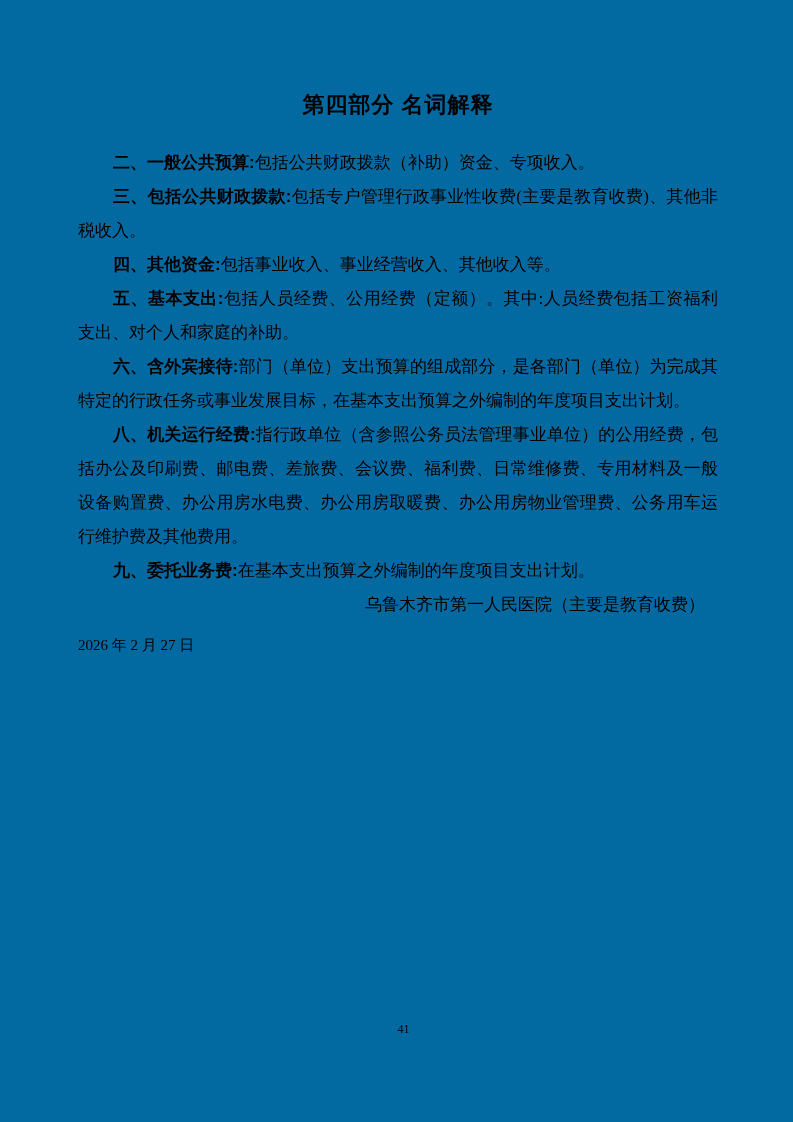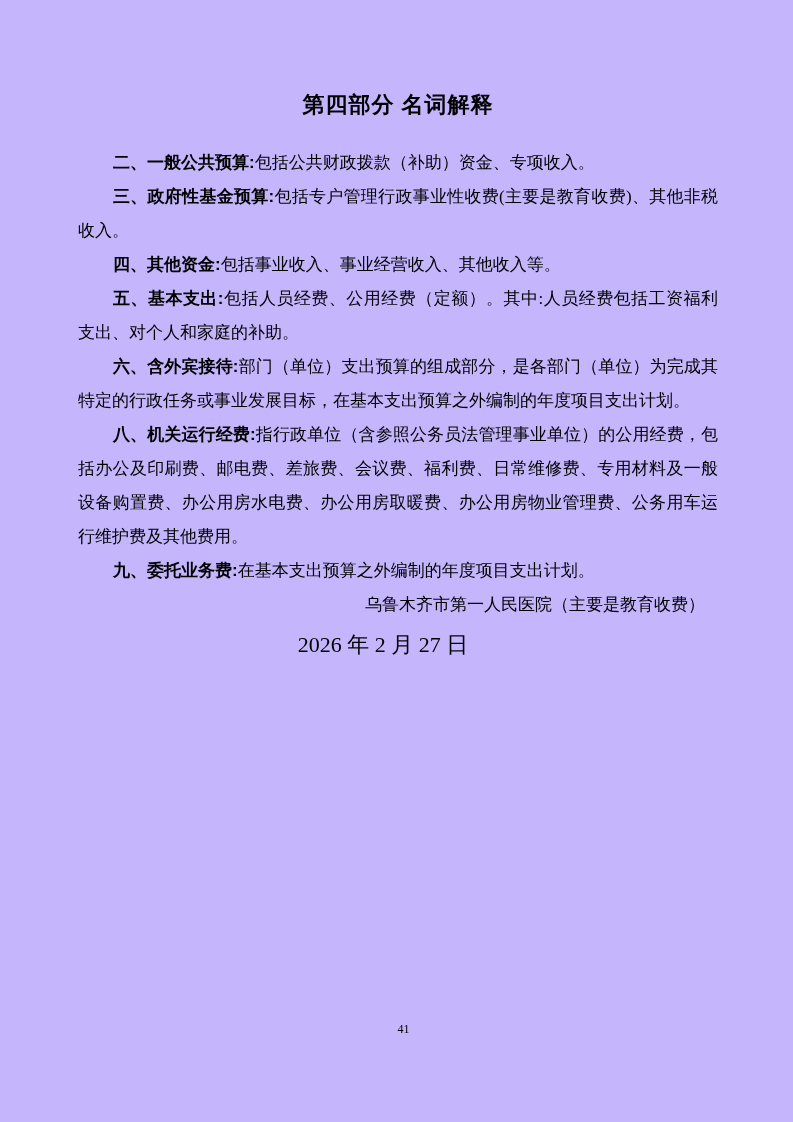--- a/index.html
+++ b/index.html
@@ -1,20 +1,20 @@
 <!DOCTYPE html>
 <html><head>
 <meta charset="utf-8">
 <style>
   html, body { margin: 0; padding: 0; background: #ffffff; }
   .page {
     position: relative;
     width: 793px;
     height: 1122px;
-    background: #c4b5fd;
+    background: #0369a1;
     overflow: hidden;
     color: #000000;
   }
   .content {
     position: absolute;
     left: 78px;
     top: 88px;
     width: 640px;
   }
   .doc-title {
@@ -42,23 +42,23 @@
     margin: 0;
     font-family: "Liberation Serif", "DejaVu Serif", serif;
     font-size: 17px;
     line-height: 34px;
     text-align: right;
     padding-right: 13px;
   }
   p.date {
     margin: 6px 0 0 0;
     font-family: "Liberation Serif", "DejaVu Serif", serif;
-    font-size: 22px;
+    font-size: 15px;
     line-height: 34px;
-    text-align: center;
+    text-align: left;
     padding-right: 30px;
   }
   .page-number {
     position: absolute;
     top: 1022px;
     left: 0;
     width: 100%;
     text-align: center;
     font-family: "Liberation Serif", "DejaVu Serif", serif;
     font-size: 12px;
@@ -69,21 +69,21 @@
 <body>
 
 <div class="page">
   <div class="content">
 
     <h1 class="doc-title">第四部分 名词解释</h1>
 
 
     <p class="para"><span class="term">二、一般公共预算:</span><span class="def">包括公共财政拨款（补助）资金、专项收入。</span></p>
 
-    <p class="para"><span class="term">三、政府性基金预算:</span><span class="def">包括专户管理行政事业性收费(主要是教育收费)、其他非税收入。</span></p>
+    <p class="para"><span class="term">三、包括公共财政拨款:</span><span class="def">包括专户管理行政事业性收费(主要是教育收费)、其他非税收入。</span></p>
 
     <p class="para"><span class="term">四、其他资金:</span><span class="def">包括事业收入、事业经营收入、其他收入等。</span></p>
 
     <p class="para"><span class="term">五、基本支出:</span><span class="def">包括人员经费、公用经费（定额）。其中:人员经费包括工资福利支出、对个人和家庭的补助。</span></p>
 
     <p class="para"><span class="term">六、含外宾接待:</span><span class="def">部门（单位）支出预算的组成部分，是各部门（单位）为完成其特定的行政任务或事业发展目标，在基本支出预算之外编制的年度项目支出计划。</span></p>
 
 
     <p class="para"><span class="term">八、机关运行经费:</span><span class="def">指行政单位（含参照公务员法管理事业单位）的公用经费，包括办公及印刷费、邮电费、差旅费、会议费、福利费、日常维修费、专用材料及一般设备购置费、办公用房水电费、办公用房取暖费、办公用房物业管理费、公务用车运行维护费及其他费用。</span></p>
 

